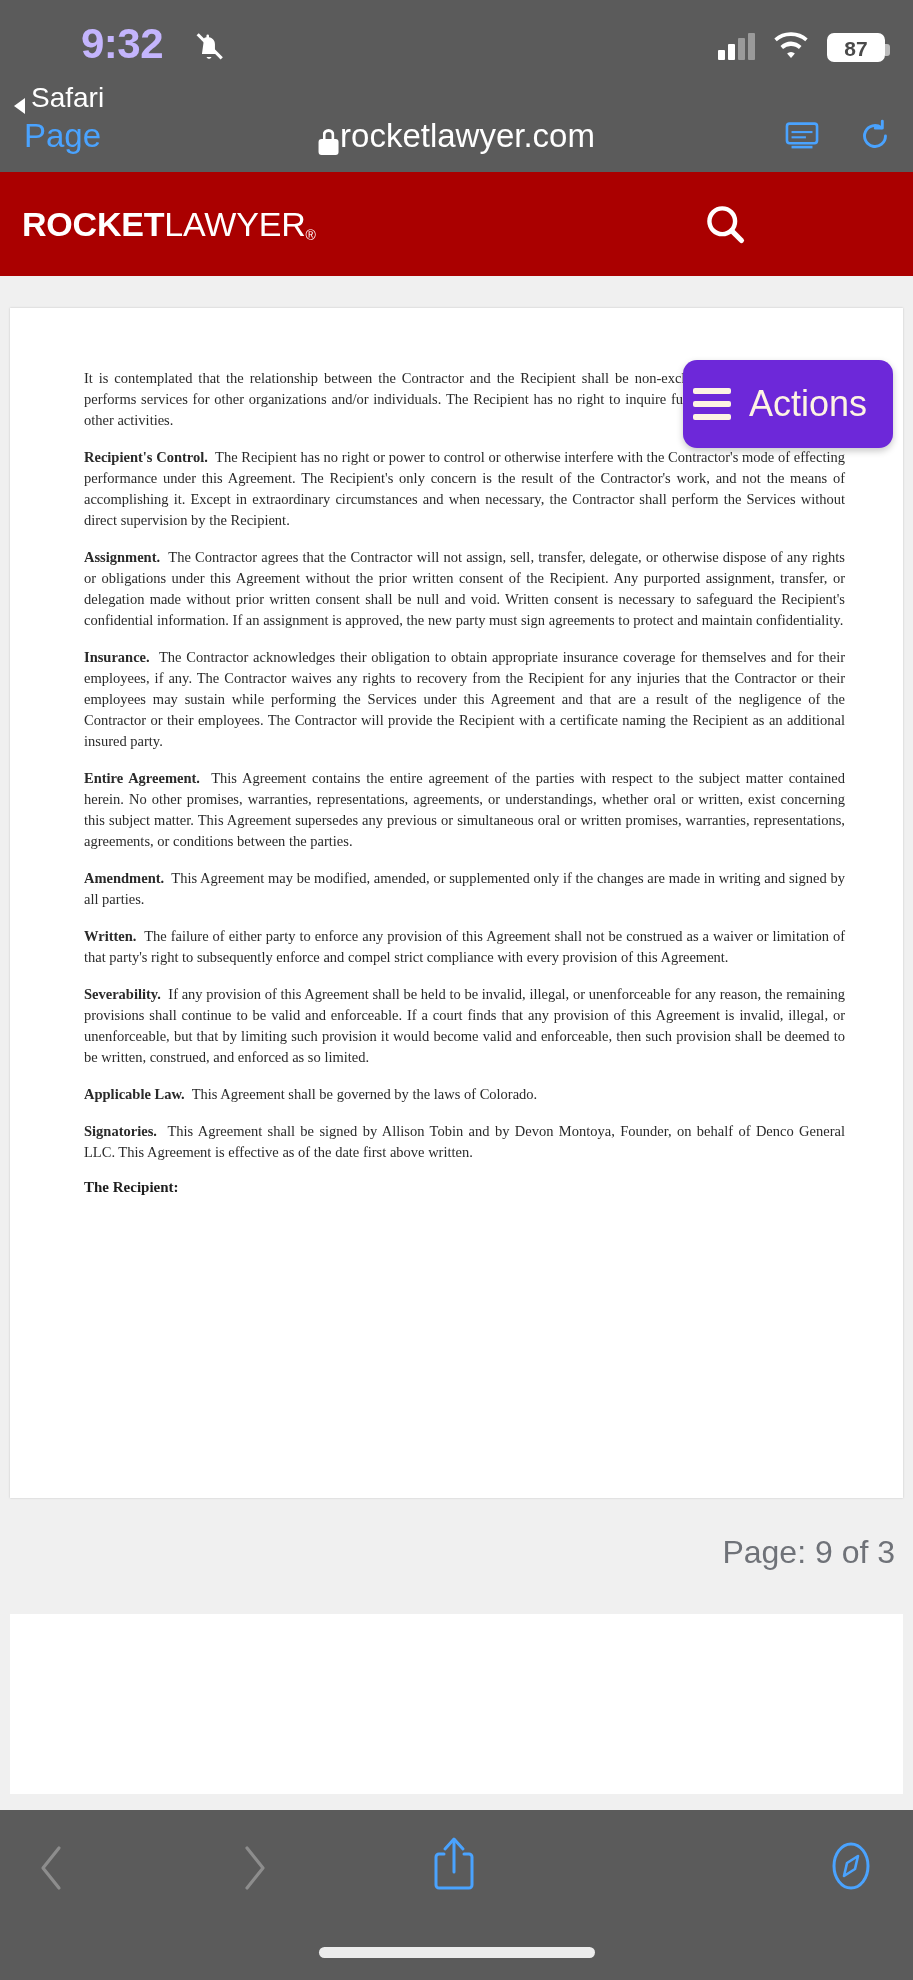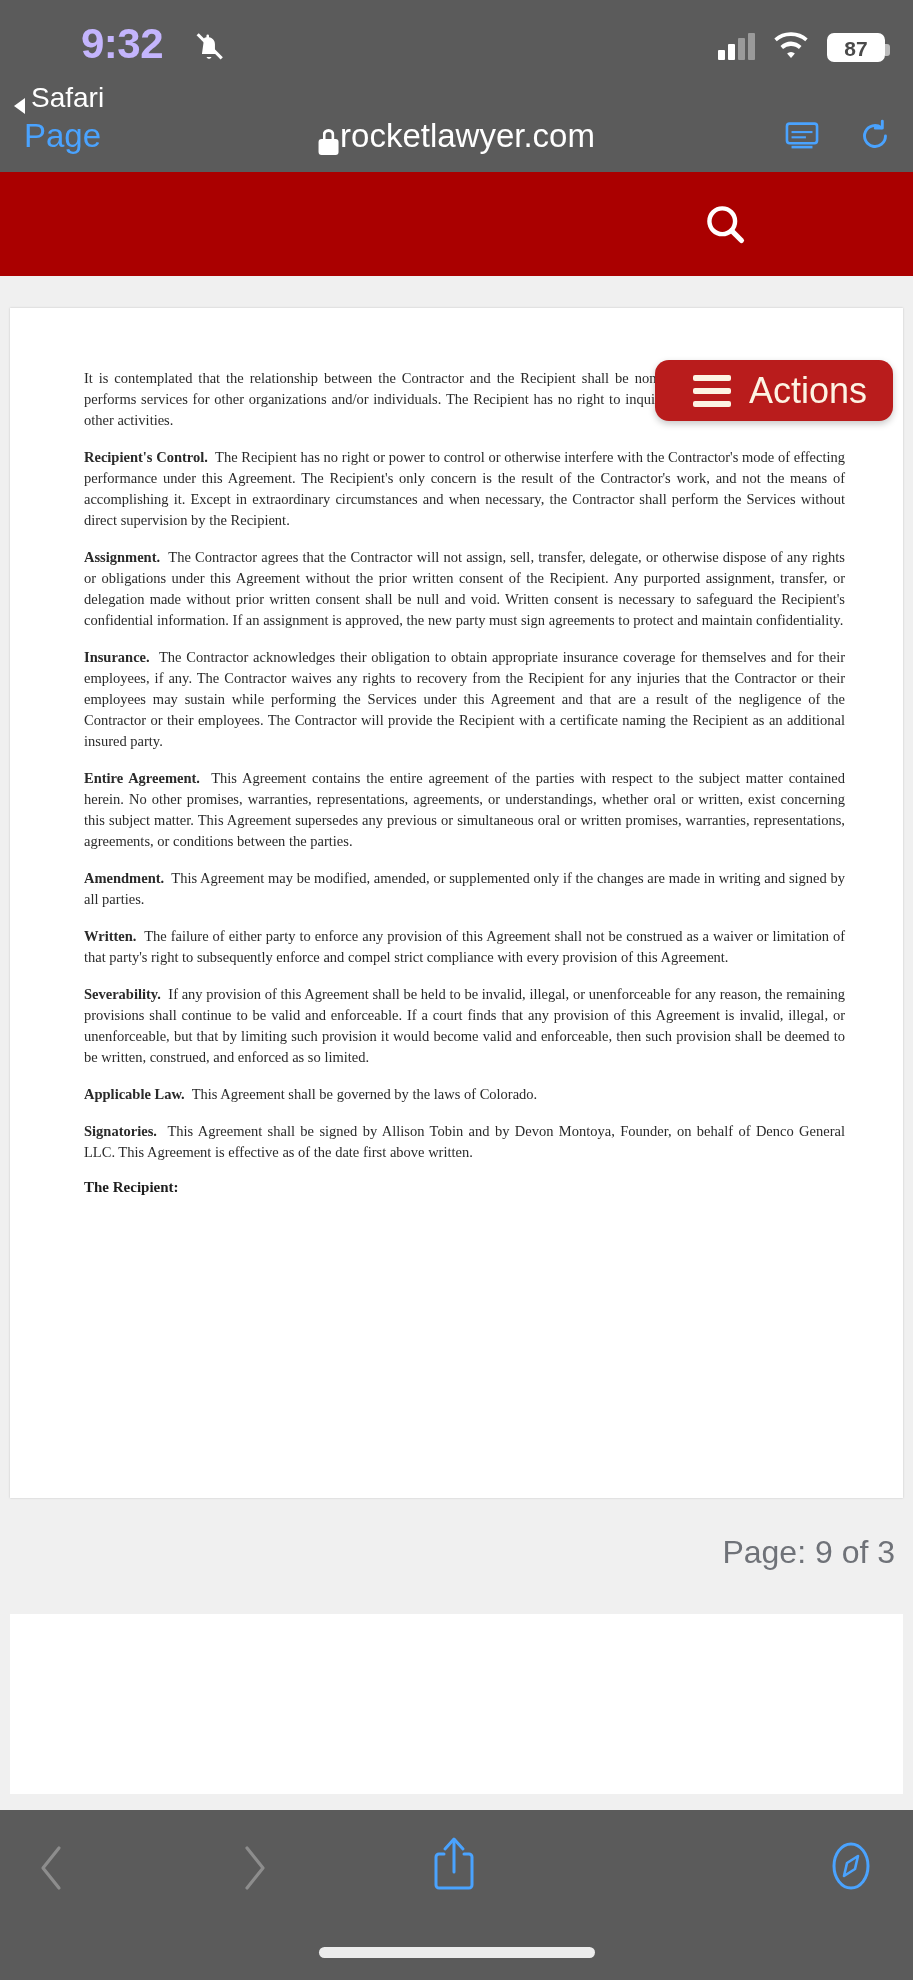--- a/index.html
+++ b/index.html
@@ -126,22 +126,22 @@
     position: absolute; top: 1258px; right: 18px;
     font-size: 32px; color: #6f7278;
   }
   .page-sheet-next {
     position: absolute; top: 1338px; left: 10px; width: 893px; height: 180px; background: #fff;
   }
 
   
   .actions-btn {
     position: absolute; top: 360px; right: 20px;
-    height: 61px; padding: 0 26px 0 38px;
-    background: #b91c1c; border-radius: 14px;
+    height: 88px; padding: 0 26px 0 10px;
+    background: #6d28d9; border-radius: 14px;
     display: flex; align-items: center; gap: 18px;
     box-shadow: 0 3px 7px rgba(0,0,0,.22); z-index: 5;
   }
   .hamb { display: flex; flex-direction: column; gap: 7px; }
   .hamb i { display: block; width: 38px; height: 6px; background: #fdf3e3; border-radius: 2px; }
   .actions-lbl { color: #fdf3e3; font-size: 36px; }
 
   
   .toolbar {
     position: absolute; left: 0; right: 0; bottom: 0; height: 170px;
@@ -208,20 +208,23 @@
         <line x1="5" y1="12" x2="16" y2="12" stroke="#4aa3ff" stroke-width="1.6"></line>
       </svg>
       <svg class="reload-ico" viewBox="0 0 24 26">
         <path d="M20 13a8 8 0 1 1-3.2-6.4" fill="none" stroke="#4aa3ff" stroke-width="2.2" stroke-linecap="round"></path>
         <path d="M17.6 1.6v5.4h-5.4" fill="none" stroke="#4aa3ff" stroke-width="2.2" stroke-linecap="round" stroke-linejoin="round"></path>
       </svg>
     </div>
   </div>
 
   <div class="rl-header">
+    <div class="rl-logo">
+      <b>ROCKET</b><i>LAWYER</i><sup>®</sup>
+    </div>
     <svg class="search-btn" viewBox="0 0 24 24">
       <circle cx="10.5" cy="10.5" r="7" fill="none" stroke="#fff" stroke-width="2.4"></circle>
       <line x1="15.6" y1="15.6" x2="21" y2="21" stroke="#fff" stroke-width="2.8" stroke-linecap="round"></line>
     </svg>
   </div>
 
   <div class="viewer">
 
     <div class="page-sheet">
       <div class="doc-body">

